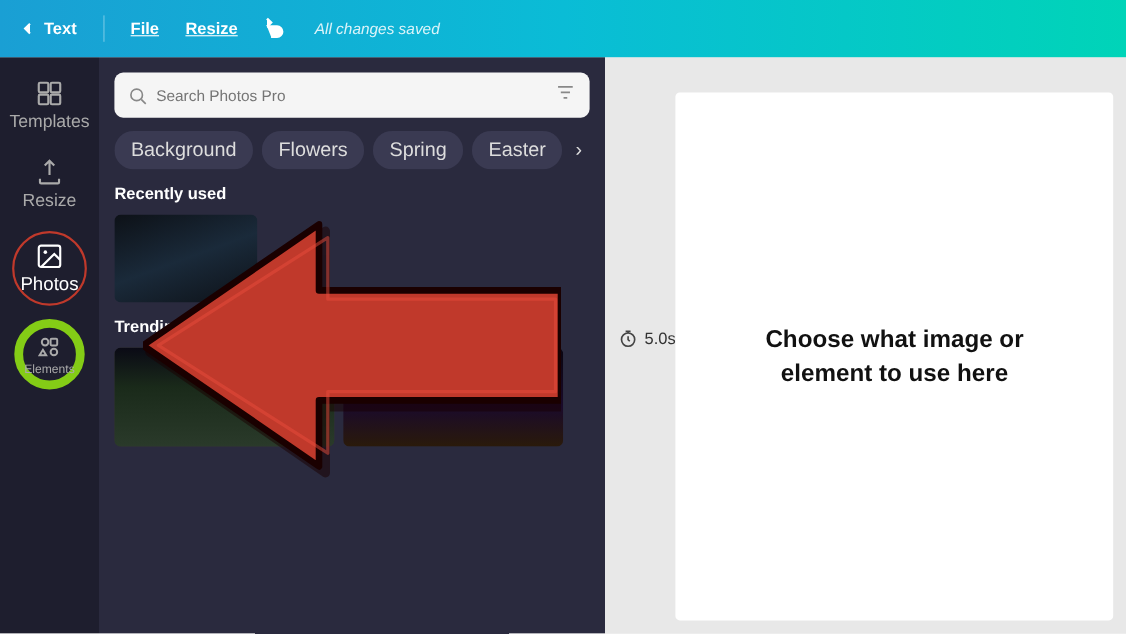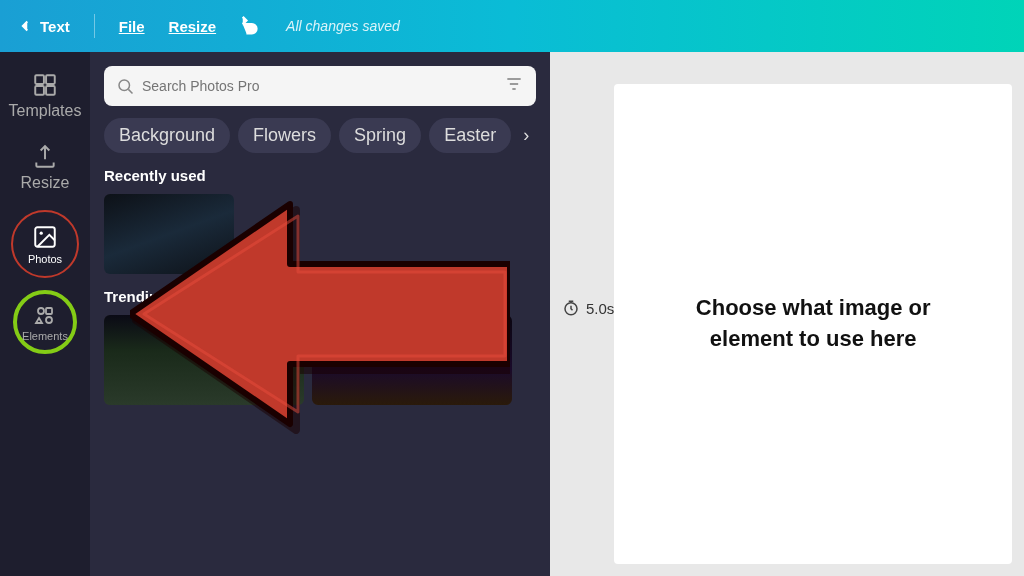--- a/index.html
+++ b/index.html
@@ -67,21 +67,21 @@
       border-radius: 50%;
       width: 68px;
       height: 68px;
       display: flex; flex-direction: column; align-items: center; justify-content: center;
       cursor: pointer; color: white; font-size: 11px; gap: 3px;
     }
     .photos-circle svg { width: 26px; height: 26px; }
 
     
     .elements-circle {
-      border: 4px solid #84cc16;
+      border: 8px solid #84cc16;
       border-radius: 50%;
       width: 64px;
       height: 64px;
       display: flex; flex-direction: column; align-items: center; justify-content: center;
       cursor: pointer; color: #aaa; font-size: 11px; gap: 3px;
     }
     .elements-circle svg { width: 24px; height: 24px; }
 
     
     #panel {
@@ -250,21 +250,21 @@
       <span>Resize</span>
     </div>
 
     <div style="display:flex;flex-direction:column;align-items:center;margin:4px 0;cursor:pointer;">
       <div class="photos-circle">
         <svg viewBox="0 0 24 24" fill="none" stroke="white" stroke-width="1.8">
           <rect x="3" y="3" width="18" height="18" rx="2"></rect>
           <circle cx="8.5" cy="8.5" r="1.5" fill="white" stroke="none"></circle>
           <polyline points="21 15 16 10 5 21" stroke="white"></polyline>
         </svg>
-        <span style="color:white;font-size:11px;">Photos</span>
+        <span style="color:white;font-size:17px;">Photos</span>
       </div>
     </div>
 
     <div style="display:flex;flex-direction:column;align-items:center;margin:4px 0;cursor:pointer;">
       <div class="elements-circle">
         <svg viewBox="0 0 24 24" fill="none" stroke="#aaa" stroke-width="1.8">
           <circle cx="8" cy="8" r="3"></circle>
           <rect x="13" y="5" width="6" height="6" rx="1"></rect>
           <path d="M6 15l3 5H3l3-5z"></path>
           <rect x="13" y="14" width="6" height="6" rx="3"></rect>

